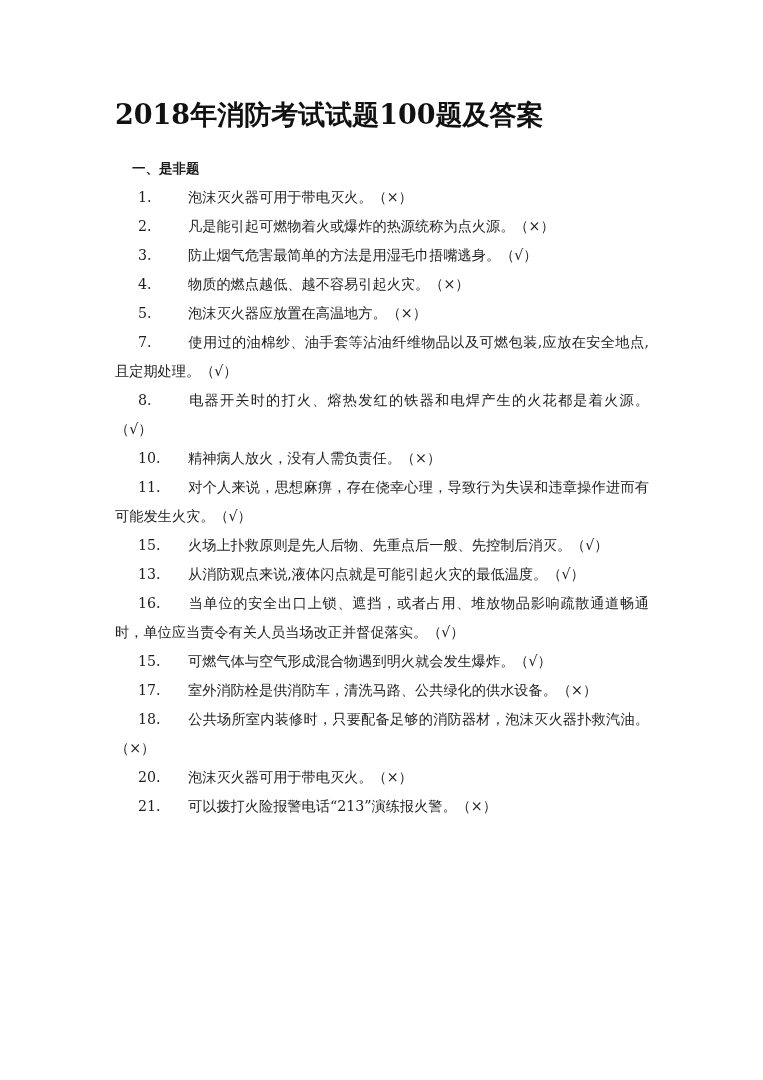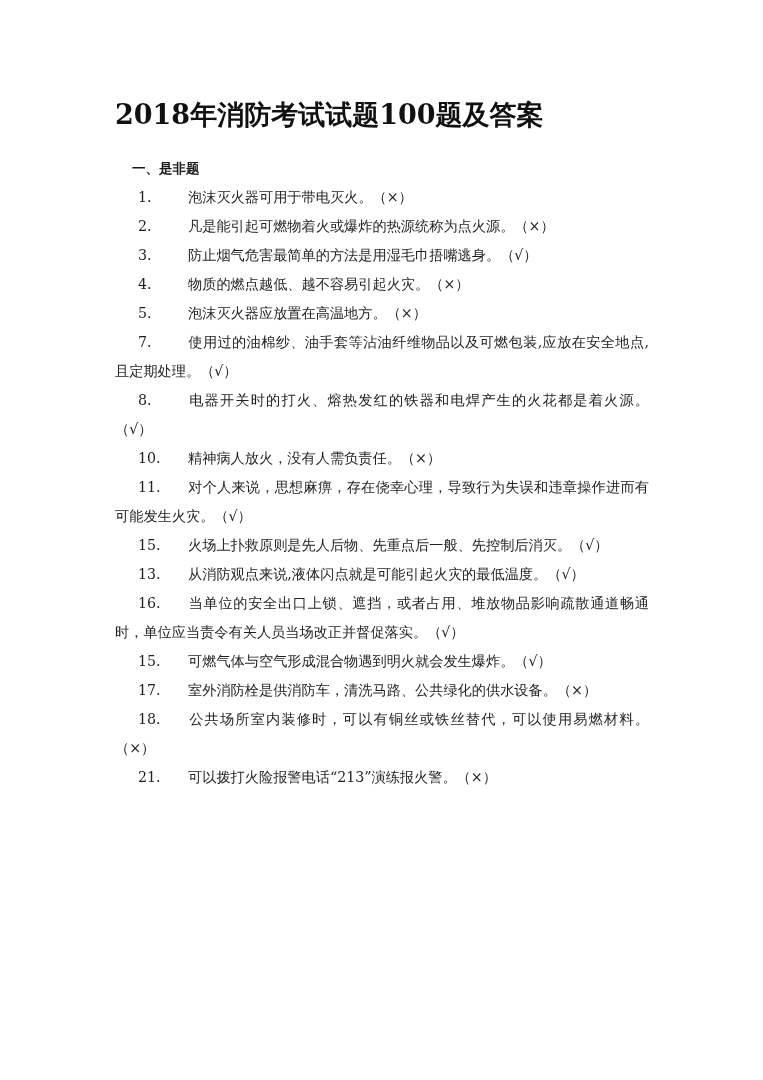--- a/index.html
+++ b/index.html
@@ -109,18 +109,19 @@
         <li class="q-item"><span class="q-num">5.</span><span class="q-gap"></span><span class="q-text">泡沫灭火器应放置在高温地方。</span><span class="q-answer">（×）</span></li>
         <li class="q-item"><span class="q-num">7.</span><span class="q-gap"></span><span class="q-text">使用过的油棉纱、油手套等沾油纤维物品以及可燃包装,应放在安全地点,且定期处理。</span><span class="q-answer">（√）</span></li>
         <li class="q-item"><span class="q-num">8.</span><span class="q-gap"></span><span class="q-text">电器开关时的打火、熔热发红的铁器和电焊产生的火花都是着火源。</span><span class="q-answer">（√）</span></li>
         <li class="q-item"><span class="q-num">10.</span><span class="q-gap"></span><span class="q-text">精神病人放火，没有人需负责任。</span><span class="q-answer">（×）</span></li>
         <li class="q-item"><span class="q-num">11.</span><span class="q-gap"></span><span class="q-text">对个人来说，思想麻痹，存在侥幸心理，导致行为失误和违章操作进而有可能发生火灾。</span><span class="q-answer">（√）</span></li>
         <li class="q-item"><span class="q-num">15.</span><span class="q-gap"></span><span class="q-text">火场上扑救原则是先人后物、先重点后一般、先控制后消灭。</span><span class="q-answer">（√）</span></li>
         <li class="q-item"><span class="q-num">13.</span><span class="q-gap"></span><span class="q-text">从消防观点来说,液体闪点就是可能引起火灾的最低温度。</span><span class="q-answer">（√）</span></li>
         <li class="q-item"><span class="q-num">16.</span><span class="q-gap"></span><span class="q-text">当单位的安全出口上锁、遮挡，或者占用、堆放物品影响疏散通道畅通时，单位应当责令有关人员当场改正并督促落实。</span><span class="q-answer">（√）</span></li>
         <li class="q-item"><span class="q-num">15.</span><span class="q-gap"></span><span class="q-text">可燃气体与空气形成混合物遇到明火就会发生爆炸。</span><span class="q-answer">（√）</span></li>
         <li class="q-item"><span class="q-num">17.</span><span class="q-gap"></span><span class="q-text">室外消防栓是供消防车，清洗马路、公共绿化的供水设备。</span><span class="q-answer">（×）</span></li>
-        <li class="q-item"><span class="q-num">18.</span><span class="q-gap"></span><span class="q-text">公共场所室内装修时，可以有铜丝或铁丝替代，可以使用易燃材料。</span><span class="q-answer">（×）</span></li>
+        <li class="q-item"><span class="q-num">18.</span><span class="q-gap"></span><span class="q-text">公共场所室内装修时，只要配备足够的消防器材，泡沫灭火器扑救汽油。</span><span class="q-answer">（×）</span></li>
+        <li class="q-item"><span class="q-num">20.</span><span class="q-gap"></span><span class="q-text">泡沫灭火器可用于带电灭火。</span><span class="q-answer">（×）</span></li>
         <li class="q-item"><span class="q-num">21.</span><span class="q-gap"></span><span class="q-text">可以拨打火险报警电话“213”演练报火警。</span><span class="q-answer">（×）</span></li>
       </ol>
 
   </div>
 </div>
 
 </body></html>

